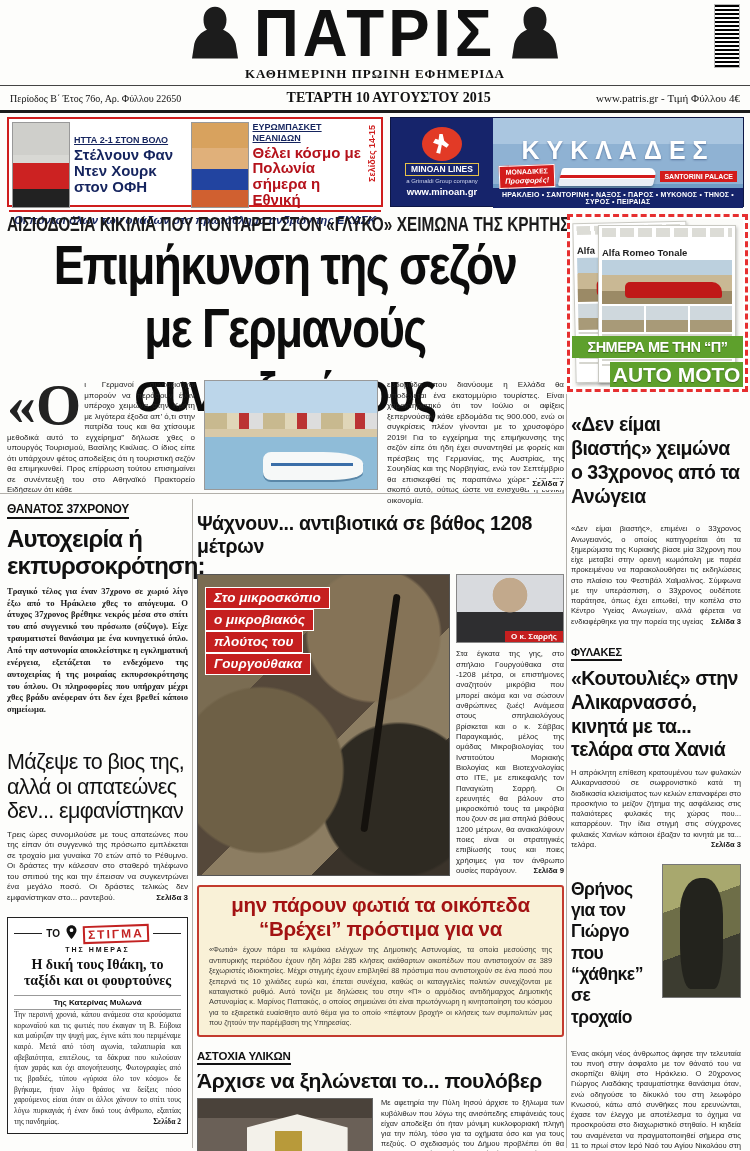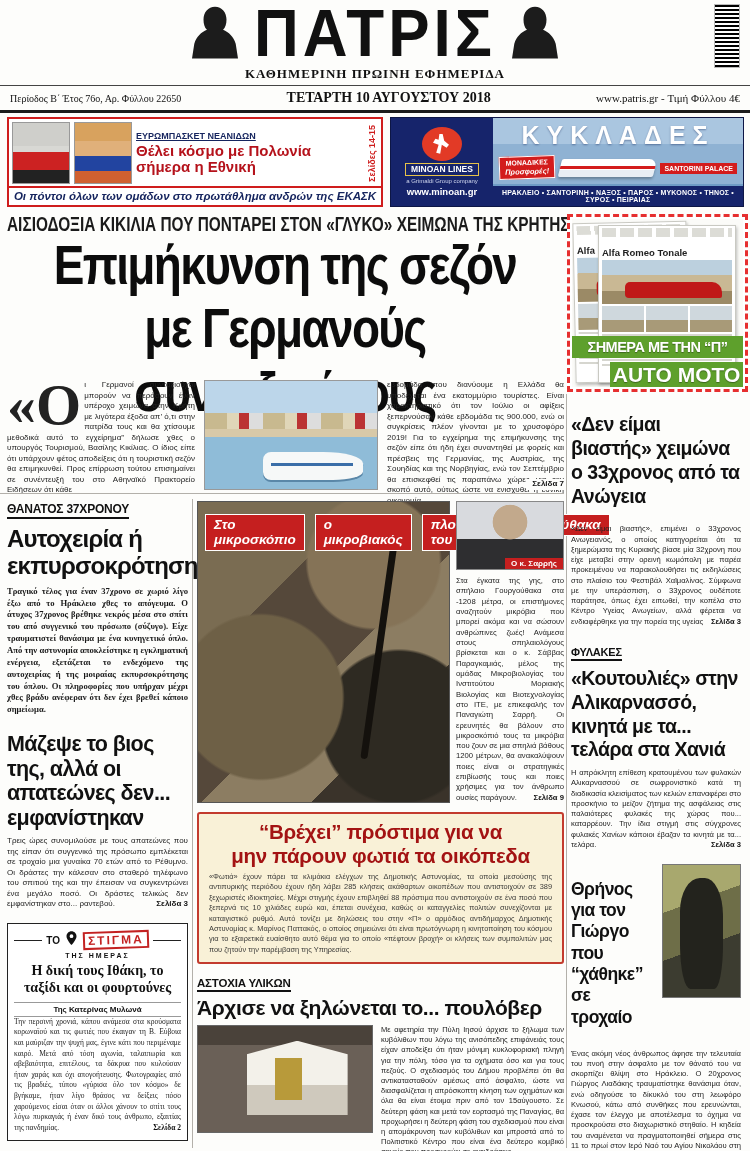--- a/index.html
+++ b/index.html
@@ -37,21 +37,21 @@
   .minoan{flex:1;display:flex;background:#16246b;border:1px solid #0d1645;}
   .mn-left{width:96px;display:flex;flex-direction:column;align-items:center;justify-content:center;gap:2px;padding:3px;}
   .mn-logo{width:40px;height:34px;background:#e23a26;border-radius:50%;position:relative;}
   .mn-logo::after{content:"";position:absolute;left:11px;top:7px;width:16px;height:20px;background:#fff;
                   clip-path:polygon(40% 0,60% 0,70% 35%,100% 55%,85% 70%,55% 55%,45% 100%,20% 95%,35% 55%,0 45%,15% 25%,35% 30%);}
   .mn-brand{border:1px solid #e6c24a;color:#fff;font-size:8.5px;font-weight:900;text-align:center;line-height:1.1;padding:1px 5px;}
   .mn-co{color:#cfd6ee;font-size:6px;}
   .mn-url{color:#fff;font-size:9.5px;font-weight:700;}
   .mn-right{flex:1;position:relative;display:flex;flex-direction:column;
             background:linear-gradient(180deg,#aac6e0 0 30%,#8fb2d3 30% 75%,#6f9cc5 75% 100%);}
-  .mn-title{text-align:center;color:#fff;font-size:25px;font-weight:700;letter-spacing:7px;margin-top:3px;
+  .mn-title{text-align:center;color:#fff;font-size:25px;font-weight:700;letter-spacing:7px;margin-top:18px;
             text-shadow:0 1px 2px rgba(20,40,90,.45);}
   .mn-mid{flex:1;display:flex;align-items:center;gap:5px;padding:0 6px;}
   .mn-offer{background:#d31c1c;color:#fff;text-align:center;font-size:7px;font-weight:800;padding:2px 5px;transform:rotate(-2deg);line-height:1.2;border:1px solid #fff;}
   .mn-offer i{display:block;font-size:7.5px;}
   .mn-ferry{flex:1;height:18px;background:linear-gradient(180deg,#fff 0 60%,#e8edf4 60% 100%);border-radius:2px 8px 2px 2px;
             transform:skewX(-14deg);position:relative;box-shadow:0 2px 3px rgba(0,0,0,.3);}
   .mn-ferry::before{content:"";position:absolute;left:0;right:0;top:7px;height:3px;background:#d31c1c;}
   .mn-badge{background:#d31c1c;color:#fff;font-size:7px;font-weight:800;padding:2px 4px;white-space:nowrap;}
   .mn-route{background:#16246b;color:#fff;font-size:7px;font-weight:700;text-align:center;padding:3px 0;letter-spacing:.2px;}
 
@@ -97,21 +97,21 @@
 
   
   .vline{position:absolute;width:1px;background:#b3b0aa;}
   .hline{position:absolute;height:1px;background:#b3b0aa;}
 
   
   .colL{position:absolute;left:7px;top:499px;width:181px;}
   .kick{display:inline-block;font-size:12px;font-weight:800;letter-spacing:-0.2px;border-bottom:2px solid #111;padding-bottom:1px;}
   .hL1{font-size:24px;font-weight:700;line-height:1.12;letter-spacing:-0.8px;margin:7px 0 6px;}
   .thanatos-body{font-family:"Liberation Serif",serif;font-weight:700;font-size:8.6px;line-height:1.38;color:#1a1a1a;}
-  .hL2{font-size:21.5px;font-weight:700;line-height:1.14;letter-spacing:-0.6px;margin:16px 0 6px;}
+  .hL2{font-size:21.5px;font-weight:400;line-height:1.14;letter-spacing:-0.6px;margin:34px 0 6px;}
   .bodyS{font-size:8px;line-height:1.32;color:#222;position:relative;}
 
   .stigma{margin-top:13px;border:1.5px solid #222;padding:5px 6px 6px;position:relative;background:#fff;}
   .st-head{display:flex;align-items:center;gap:4px;}
   .st-head::before,.st-head::after{content:"";flex:1;border-top:1.5px solid #222;}
   .st-to{font-weight:800;font-size:10px;}
   .st-pin svg{width:15px;height:18px;fill:#111;}
   .st-brand{color:#c32222;border:2px solid #c32222;font-weight:900;font-size:12px;letter-spacing:2px;padding:0 3px;transform:rotate(-2deg);}
   .st-sub{text-align:center;font-size:7px;font-weight:800;letter-spacing:2px;margin-top:1px;}
   .st-title{font-family:"Liberation Serif",serif;font-size:14px;font-weight:600;text-align:center;line-height:1.2;margin:4px 0 5px;}
@@ -121,21 +121,21 @@
   
   .colC{position:absolute;left:197px;top:496px;width:367px;}
   .hC1{font-size:19.5px;font-weight:600;letter-spacing:-0.3px;}
   .cave-row{display:flex;gap:6px;margin-top:5px;height:302px;}
   .cave-photo{flex:1;position:relative;border:1px solid #555;
      background:radial-gradient(circle at 70% 20%,#857357 0 22%,transparent 23%),
                 radial-gradient(circle at 25% 65%,#6e6046 0 30%,transparent 31%),
                 radial-gradient(circle at 80% 75%,#2e2a22 0 25%,transparent 26%),
                 linear-gradient(135deg,#7a6c52 0 30%,#55483a 30% 55%,#8c7d62 55% 75%,#3a332a 75% 100%);}
   .cave-photo .crack{position:absolute;top:6%;right:26%;width:7px;height:80%;background:#14110d;transform:rotate(8deg);border-radius:4px;}
-  .cave-labels{position:absolute;left:7px;top:12px;display:flex;flex-direction:row;gap:10px;align-items:flex-start;}
+  .cave-labels{position:absolute;left:7px;top:12px;display:flex;flex-direction:column;align-items:flex-start;}
   .cave-labels span{background:#c51f1f;color:#fff;font-style:italic;font-weight:800;font-size:13.5px;padding:2px 8px 3px;border:1px solid #fff;}
   .cave-side{width:108px;display:flex;flex-direction:column;}
   .sarris{height:116px;position:relative;border:1px solid #888;
      background:radial-gradient(circle at 50% 30%,#c2a98c 0 24%,transparent 25%),linear-gradient(180deg,#d8dade 0 55%,#2e2e30 55% 100%);padding-left:8px;}
   .sarris .cap{position:absolute;right:0;bottom:0;background:#c51f1f;color:#fff;font-weight:700;font-size:8px;padding:1px 6px;}
   .cave-body{flex:1;font-size:7.7px;line-height:1.34;margin-top:6px;color:#222;position:relative;text-align:justify;}
 
   .vrexei{margin-top:9px;background:#f9f1d7;border:2.5px solid #c33b2e;border-radius:3px;padding:6px 10px 7px;}
   .vx-h{color:#a31313;font-size:20.5px;font-weight:700;text-align:center;line-height:1.15;letter-spacing:-0.3px;}
   .vx-b{font-size:7.4px;line-height:1.4;color:#3a3a38;margin-top:5px;text-align:justify;}
@@ -178,29 +178,33 @@
       <span class="portrait">
         <svg viewBox="0 0 40 48">
             <path d="M20 3c6 0 10 5 10 11 0 4-1 7-3 9 5 2 9 6 11 12l2 13H0l2-13c2-6 6-10 11-12-2-2-3-5-3-9C10 8 14 3 20 3z"></path>
           </svg>
       </span>
     </div>
     <div class="mast-sub">ΚΑΘΗΜΕΡΙΝΗ ΠΡΩΙΝΗ ΕΦΗΜΕΡΙΔΑ</div>
     <div class="barcode"></div>
     <div class="mast-info">
       <span class="mi-l">Περίοδος Β΄ Έτος 76ο, Αρ. Φύλλου 22650</span>
-      <span class="mi-c">ΤΕΤΑΡΤΗ 10 ΑΥΓΟΥΣΤΟΥ 2018</span>
+      <span class="mi-c">ΤΕΤΑΡΤΗ 10 ΑΥΓΟΥΣΤΟΥ 2015</span>
       <span class="mi-r">www.patris.gr - Τιμή Φύλλου 4€</span>
     </div>
   </header>
 
   <div class="promo">
     <div class="sports">
       <div class="sports-main">
         <div class="sp-photo ph1"></div>
+        <div class="sp-txt">
+          <div class="sp-kick">ΗΤΤΑ 2-1 ΣΤΟΝ ΒΟΛΟ</div>
+          <div class="sp-t1">Στέλνουν Φαν Ντεν Χουρκ στον ΟΦΗ</div>
+        </div>
         <div class="sp-photo ph2"></div>
         <div class="sp-txt">
           <div class="sp-kick">ΕΥΡΩΜΠΑΣΚΕΤ ΝΕΑΝΙΔΩΝ</div>
           <div class="sp-t2">Θέλει κόσμο με Πολωνία σήμερα η Εθνική</div>
         </div>
       </div>
       <div class="sp-pages">Σελίδες 14-15</div>
       <div class="sports-strip">Οι πόντοι όλων των ομάδων στο πρωτάθλημα ανδρών της ΕΚΑΣΚ</div>
     </div>
 
@@ -314,20 +318,21 @@
       <div class="st-body">
         <span>Την περσινή χρονιά, κάπου ανάμεσα στα κρούσματα κορωναϊού και τις φωτιές που έκαιγαν τη Β. Εύβοια και μαύριζαν την ψυχή μας, έγινε κάτι που περιμέναμε καιρό. Μετά από τόση αγωνία, ταλαιπωρία και αβεβαιότητα, επιτέλους, τα δάκρυα που κυλούσαν ήταν χαράς και όχι απογοήτευσης. Φωτογραφίες από τις βραδιές, τύπου «γύρισα όλο τον κόσμο» δε βγήκαμε, ήταν λίγο θράσος να δείξεις πόσο χαρούμενος είσαι όταν οι άλλοι χάνουν το σπίτι τους λόγω πυρκαγιάς ή έναν δικό τους άνθρωπο, εξαιτίας της πανδημίας.</span>
         <span class="pageref pr-abs" style="font-size:7.5px;background:#fff;">Σελίδα 2</span>
       </div>
     </section>
 
   </div>
 
   <div class="colC">
     <article>
+      <h2 class="hC1">Ψάχνουν... αντιβιοτικά σε βάθος 1208 μέτρων</h2>
       <div class="cave-row">
         <div class="cave-photo">
           <div class="crack"></div>
           <div class="cave-labels">
             <span>Στο μικροσκόπιο</span>
             <span>ο μικροβιακός</span>
             <span>πλούτος του</span>
             <span>Γουργούθακα</span>
           </div>
         </div>
@@ -337,22 +342,22 @@
           </div>
           <div class="cave-body">
             <span>Στα έγκατα της γης, στο σπήλαιο Γουργούθακα στα -1208 μέτρα, οι επιστήμονες αναζητούν μικρόβια που μπορεί ακόμα και να σώσουν ανθρώπινες ζωές! Ανάμεσα στους σπηλαιολόγους βρίσκεται και ο κ. Σάββας Παραγκαμιάς, μέλος της ομάδας Μικροβιολογίας του Ινστιτούτου Μοριακής Βιολογίας και Βιοτεχνολογίας στο ΙΤΕ, με επικεφαλής τον Παναγιώτη Σαρρή. Οι ερευνητές θα βάλουν στο μικροσκόπιό τους τα μικρόβια που ζουν σε μια σπηλιά βάθους 1200 μέτρων, θα ανακαλύψουν ποιες είναι οι στρατηγικές επιβίωσής τους και ποιες χρήσιμες για τον άνθρωπο ουσίες παράγουν.</span>
             <span class="pageref pr-abs" style="font-size:7.7px;">Σελίδα 9</span>
           </div>
         </div>
       </div>
     </article>
 
     <section class="vrexei">
+      <div class="vx-h">μην πάρουν φωτιά τα οικόπεδα</div>
       <div class="vx-h">“Βρέχει” πρόστιμα για να</div>
-      <div class="vx-h">μην πάρουν φωτιά τα οικόπεδα</div>
       <div class="vx-b">«Φωτιά» έχουν πάρει τα κλιμάκια ελέγχων της Δημοτικής Αστυνομίας, τα οποία μεσούσης της αντιπυρικής περιόδου έχουν ήδη λάβει 285 κλήσεις ακάθαρτων οικοπέδων που αντιστοιχούν σε 389 ξεχωριστές ιδιοκτησίες. Μέχρι στιγμής έχουν επιβληθεί 88 πρόστιμα που αντιστοιχούν σε ένα ποσό που ξεπερνά τις 10 χιλιάδες ευρώ και, έπεται συνέχεια, καθώς οι καταγγελίες πολιτών συνεχίζονται με καταιγιστικό ρυθμό. Αυτό τονίζει με δηλώσεις του στην «Π» ο αρμόδιος αντιδήμαρχος Δημοτικής Αστυνομίας κ. Μαρίνος Παττακός, ο οποίος σημειώνει ότι είναι πρωτόγνωρη η κινητοποίηση του κόσμου για το εξαιρετικά ευαίσθητο αυτό θέμα για το οποίο «πέφτουν βροχή» οι κλήσεις των συμπολιτών μας που ζητούν την παρέμβαση της Υπηρεσίας.</div>
     </section>
 
     <article class="astoxia">
       <span class="kick" style="font-size:11.5px;">ΑΣΤΟΧΙΑ ΥΛΙΚΩΝ</span>
       <h2 class="hC2">Άρχισε να ξηλώνεται το... πουλόβερ</h2>
       <div class="as-row">
         <div class="as-photo">
           <div class="open"></div>
             <div class="digger"></div>

